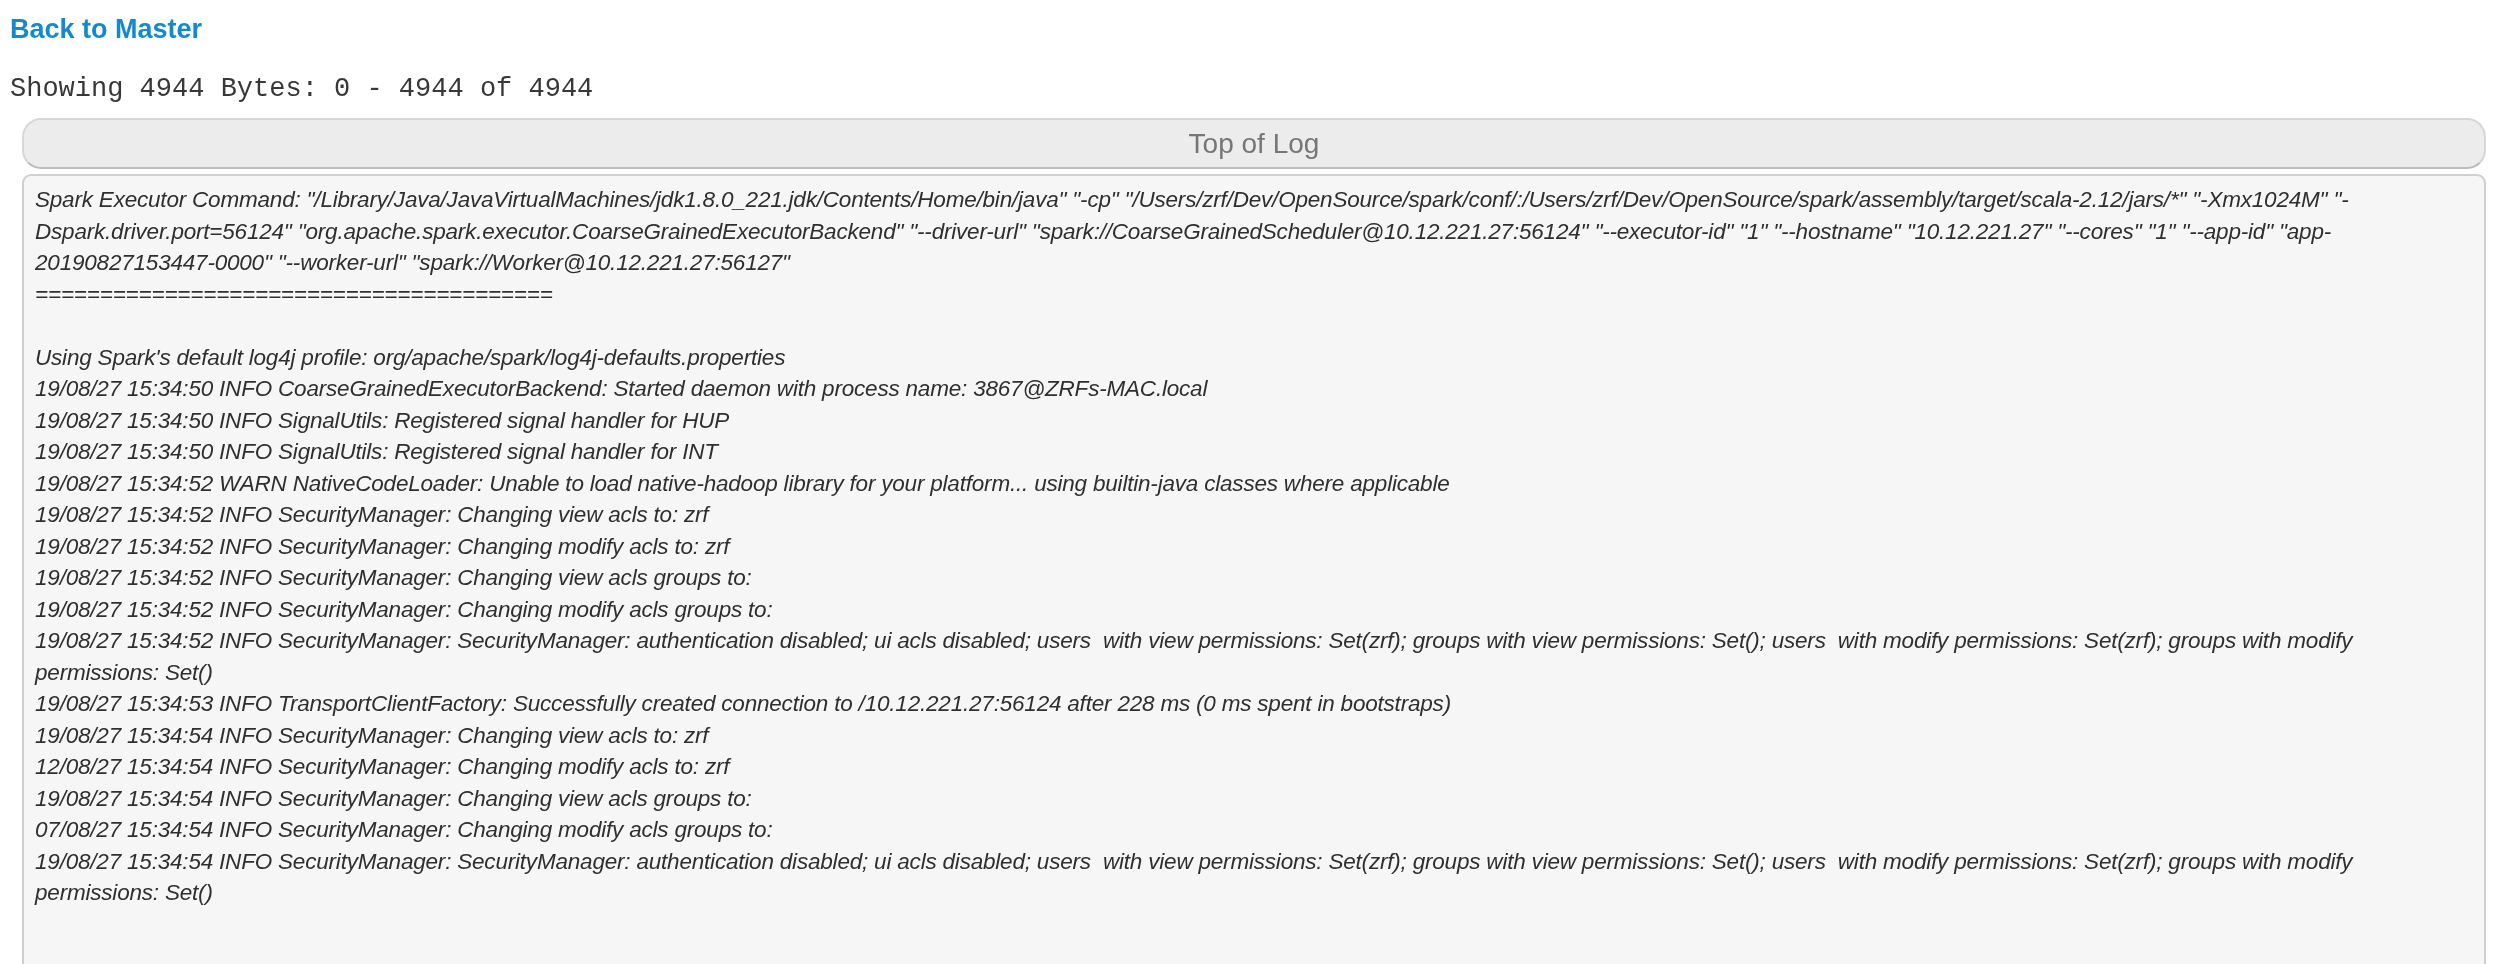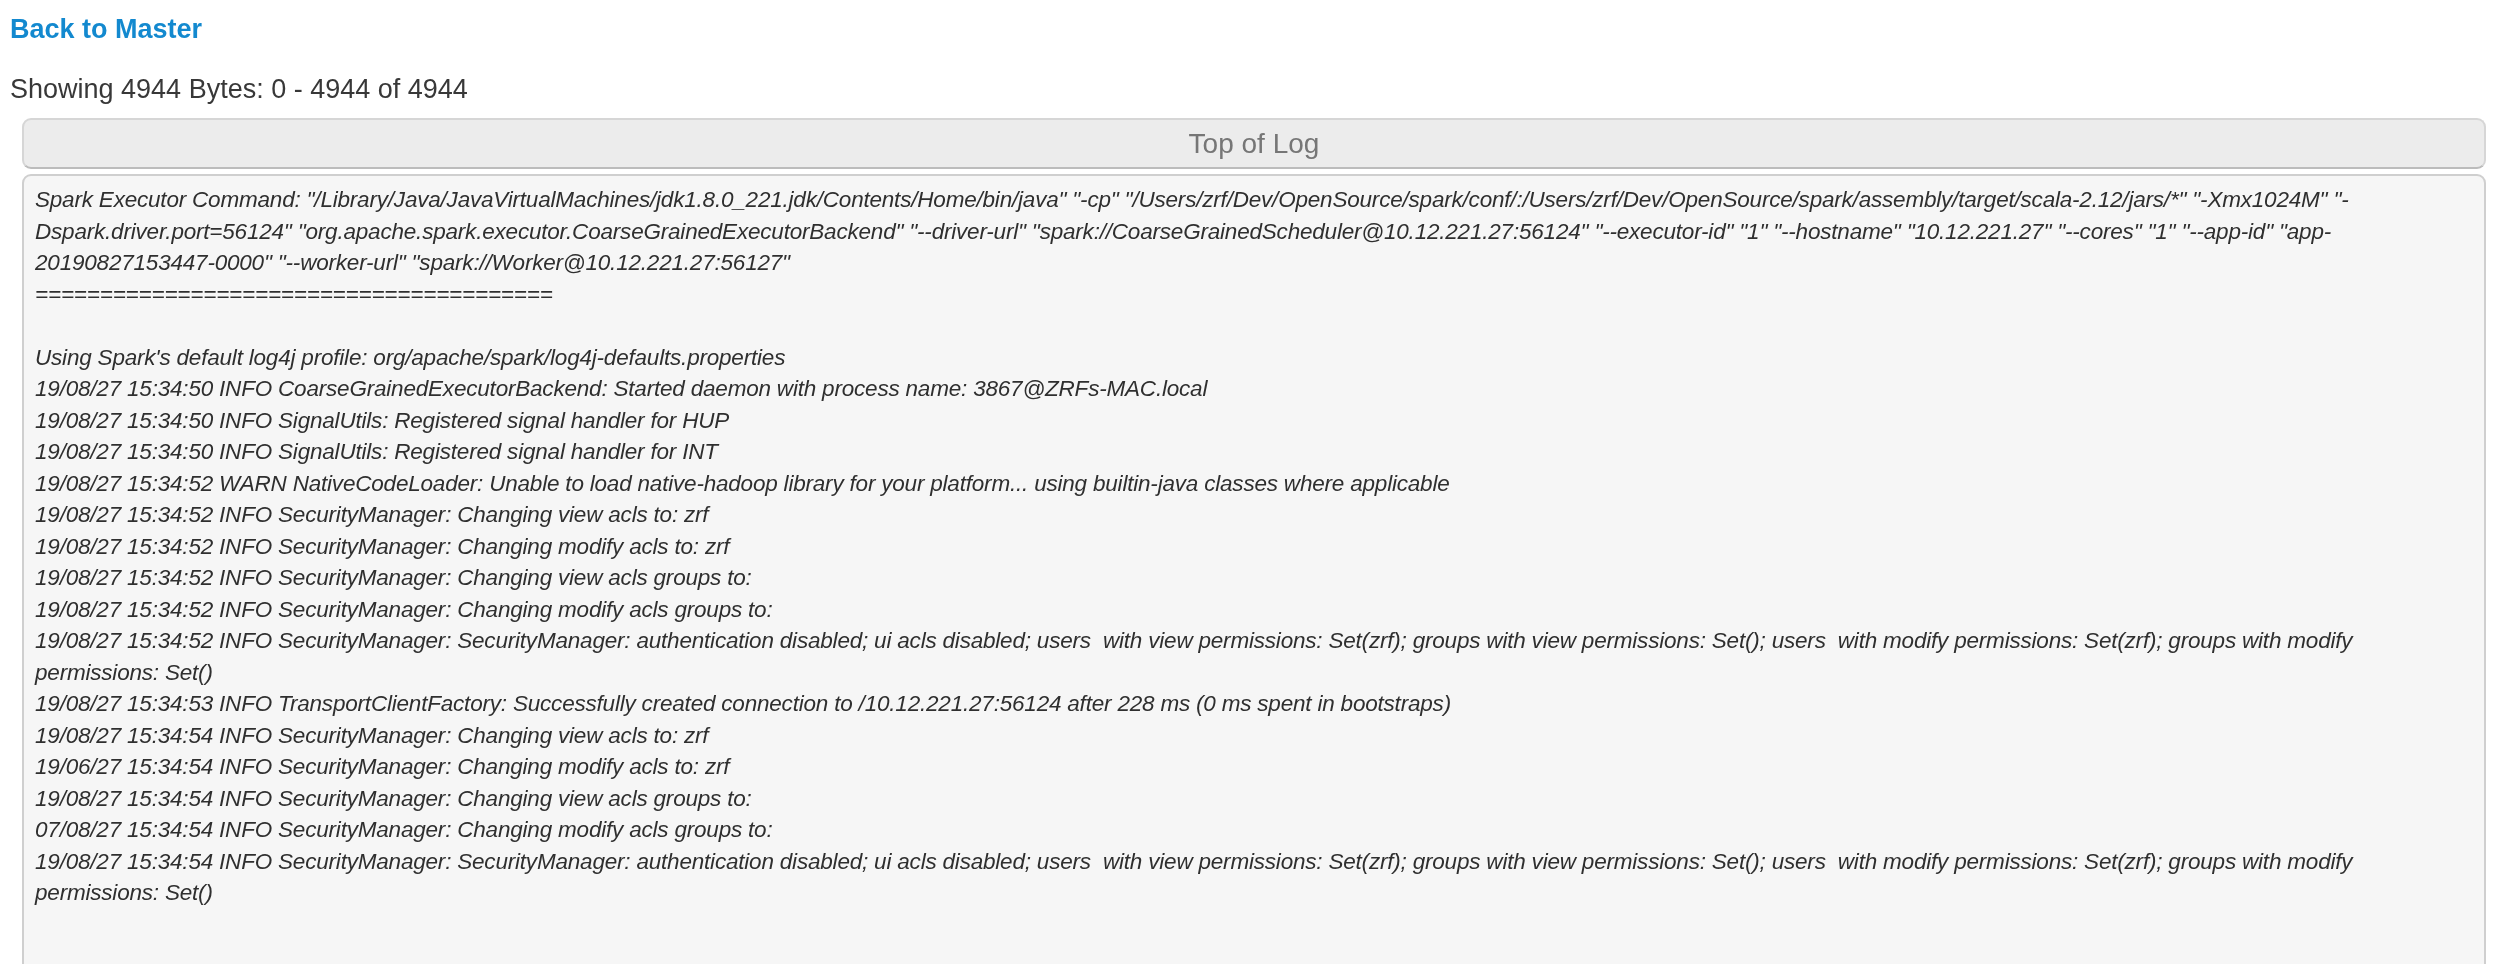--- a/index.html
+++ b/index.html
@@ -22,31 +22,32 @@
     text-decoration: none;
     font-size: 27px;
     font-weight: 700;
     cursor: pointer;
   }
   .byte-range {
     margin: 22px 10px 12px 10px;
     font-size: 27px;
     line-height: 34px;
     color: #383838;
+    font-family: Liberation Mono, monospace;
   }
   .top-bar {
     display: block;
     box-sizing: border-box;
     width: calc(100% - 46px);
     margin: 0 24px 5px 22px;
     height: 51px;
     background: #ececec;
     border: 2px solid #d6d6d6;
     border-bottom-color: #bcbcbc;
-    border-radius: 9px;
+    border-radius: 19px;
     color: #767676;
     font-size: 28px;
     font-family: "Liberation Sans", sans-serif;
     text-align: center;
     cursor: pointer;
     padding: 0;
   }
   .log-box {
     box-sizing: border-box;
     width: calc(100% - 46px);
@@ -92,20 +93,20 @@
         <div class="log-line">19/08/27 15:34:50 INFO SignalUtils: Registered signal handler for HUP</div>
         <div class="log-line">19/08/27 15:34:50 INFO SignalUtils: Registered signal handler for INT</div>
         <div class="log-line">19/08/27 15:34:52 WARN NativeCodeLoader: Unable to load native-hadoop library for your platform... using builtin-java classes where applicable</div>
         <div class="log-line">19/08/27 15:34:52 INFO SecurityManager: Changing view acls to: zrf</div>
         <div class="log-line">19/08/27 15:34:52 INFO SecurityManager: Changing modify acls to: zrf</div>
         <div class="log-line">19/08/27 15:34:52 INFO SecurityManager: Changing view acls groups to:</div>
         <div class="log-line">19/08/27 15:34:52 INFO SecurityManager: Changing modify acls groups to:</div>
         <div class="log-line">19/08/27 15:34:52 INFO SecurityManager: SecurityManager: authentication disabled; ui acls disabled; users  with view permissions: Set(zrf); groups with view permissions: Set(); users  with modify permissions: Set(zrf); groups with modify permissions: Set()</div>
         <div class="log-line">19/08/27 15:34:53 INFO TransportClientFactory: Successfully created connection to /10.12.221.27:56124 after 228 ms (0 ms spent in bootstraps)</div>
         <div class="log-line">19/08/27 15:34:54 INFO SecurityManager: Changing view acls to: zrf</div>
-        <div class="log-line">19/06/27 15:34:54 INFO SecurityManager: Changing modify acls to: zrf</div>
+        <div class="log-line">12/08/27 15:34:54 INFO SecurityManager: Changing modify acls to: zrf</div>
         <div class="log-line">19/08/27 15:34:54 INFO SecurityManager: Changing view acls groups to:</div>
         <div class="log-line">07/08/27 15:34:54 INFO SecurityManager: Changing modify acls groups to:</div>
         <div class="log-line">19/08/27 15:34:54 INFO SecurityManager: SecurityManager: authentication disabled; ui acls disabled; users  with view permissions: Set(zrf); groups with view permissions: Set(); users  with modify permissions: Set(zrf); groups with modify permissions: Set()</div>
       </div>
   </div>
 
 </div>
 
 </body></html>

